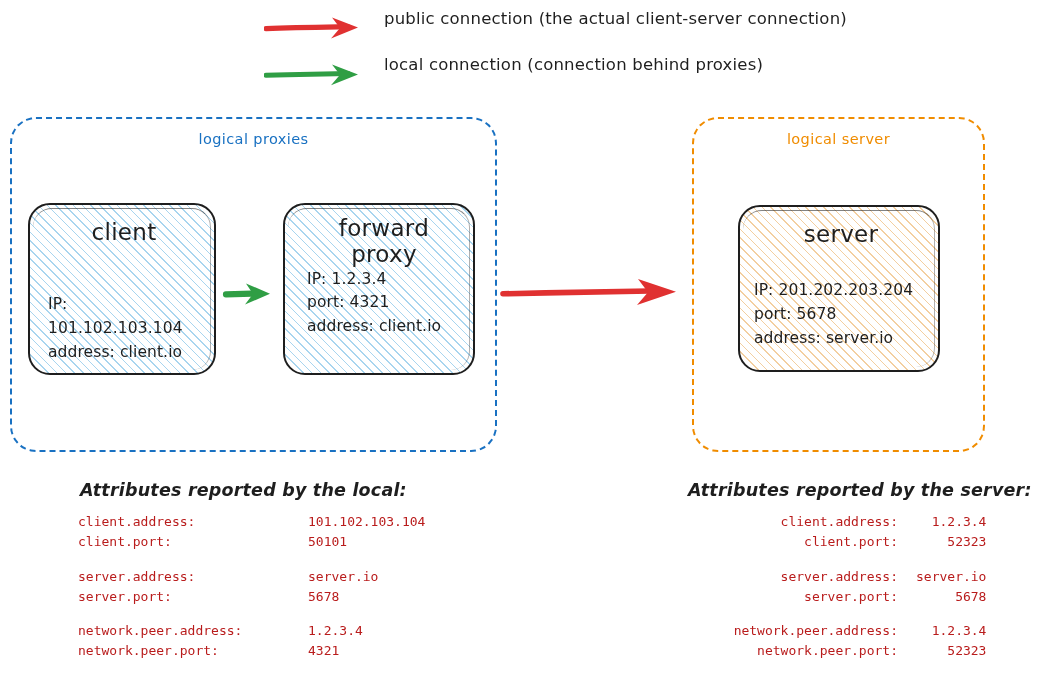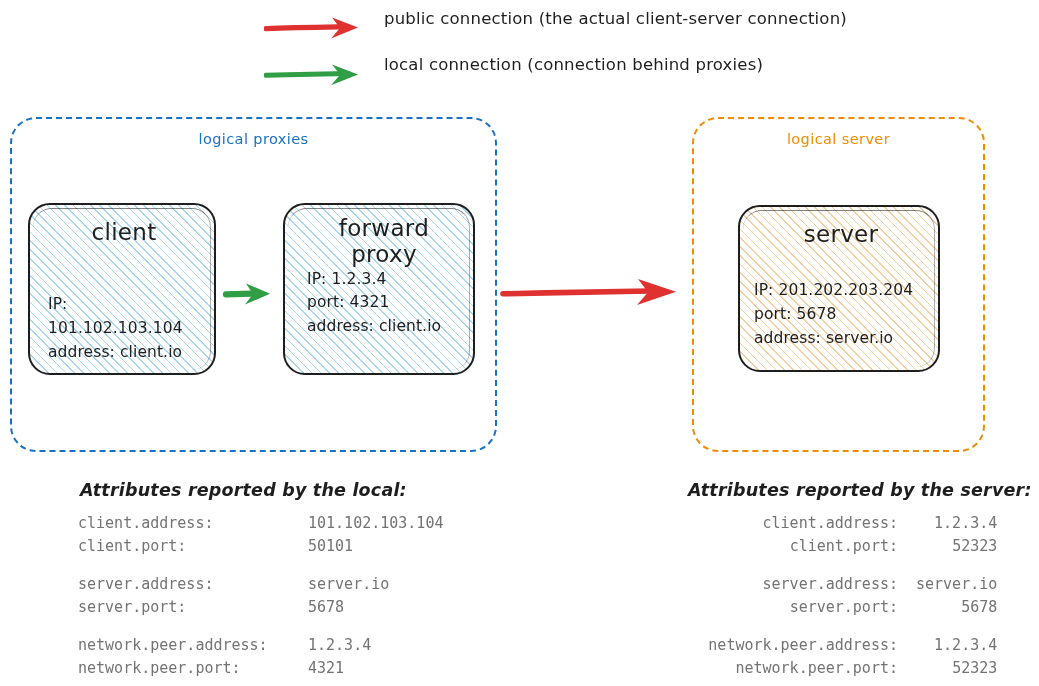--- a/index.html
+++ b/index.html
@@ -145,22 +145,22 @@
     font-style: italic;
     font-weight: 600;
     letter-spacing: 0.2px;
     margin: 0 0 12px 2px;
     white-space: nowrap;
     color: #1e1e1e;
   }
   .attrs-table {
     border-collapse: collapse;
     font-family: "DejaVu Sans Mono", monospace;
-    font-size: 15px;
-    color: #737373;
+    font-size: 13px;
+    color: #b91c1c;
   }
   .attrs-table td {
     padding: 0;
     line-height: 1.56;
     white-space: pre;
     vertical-align: top;
   }
   .attrs-table td.k { padding-right: 18px; }
   #attrs-client .attrs-table td.k { min-width: 212px; }
   #attrs-server .attrs-table td.k { min-width: 212px; }

